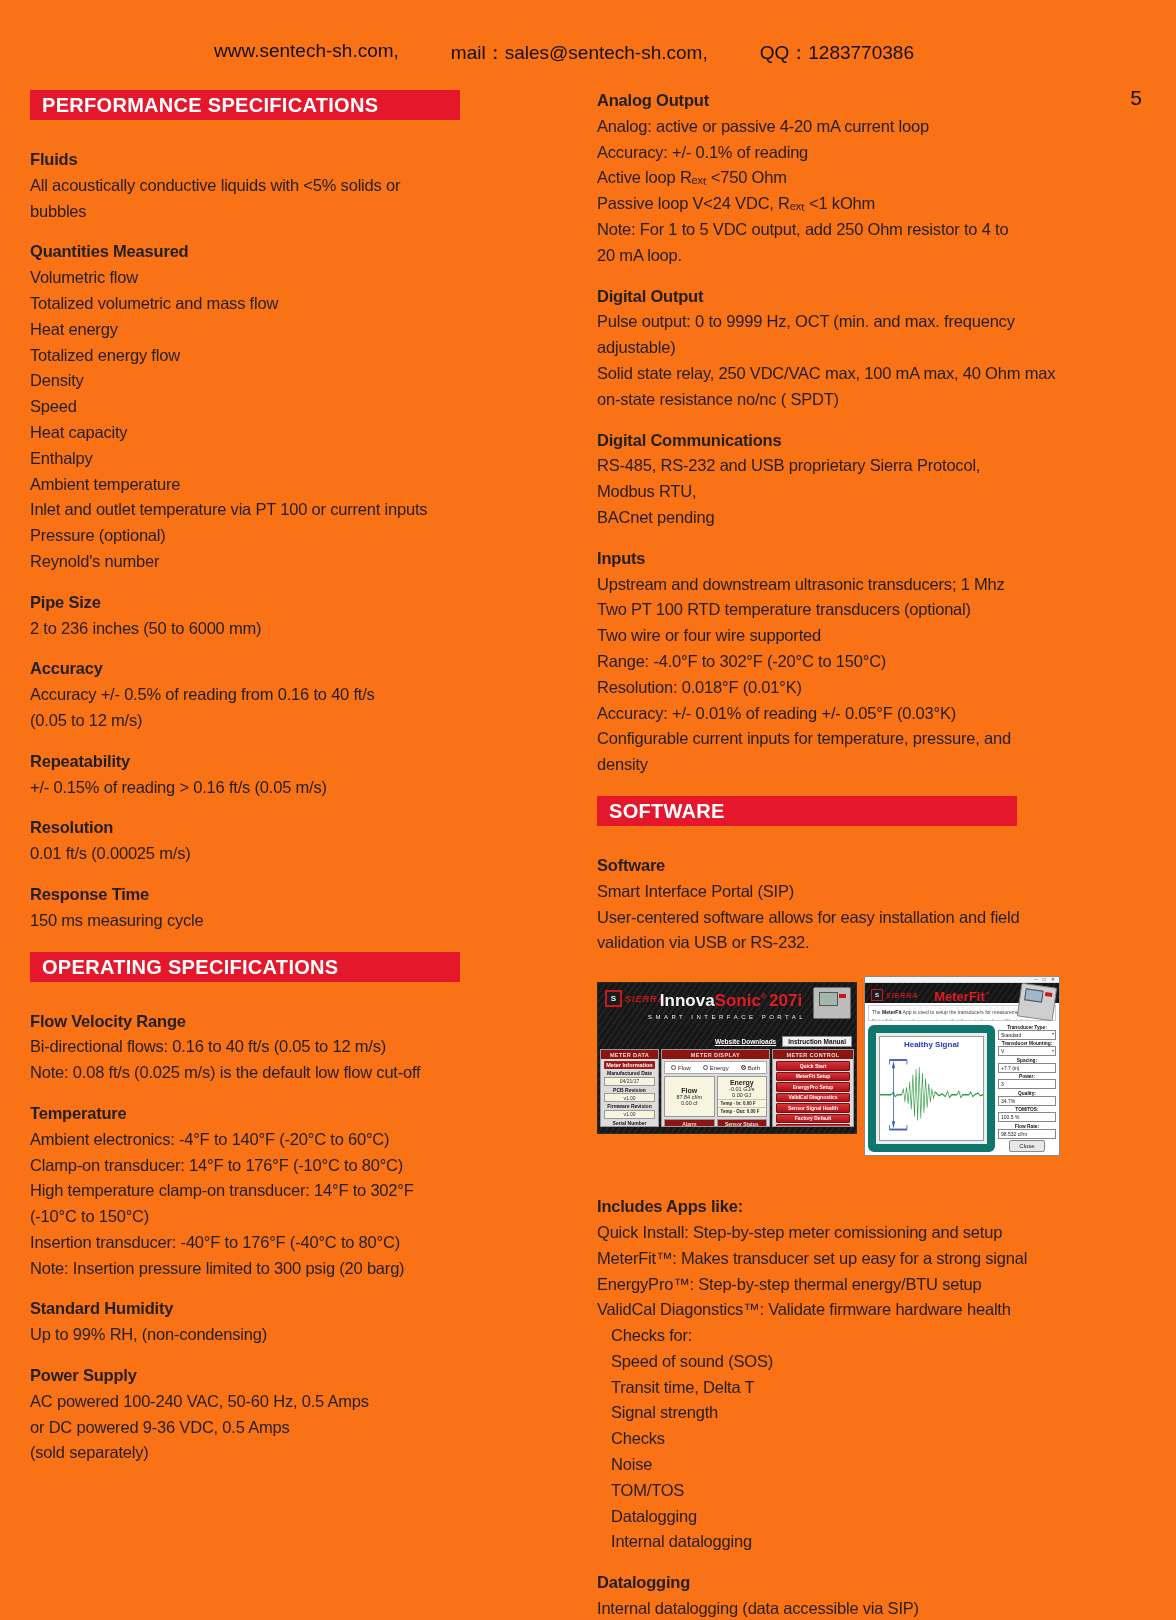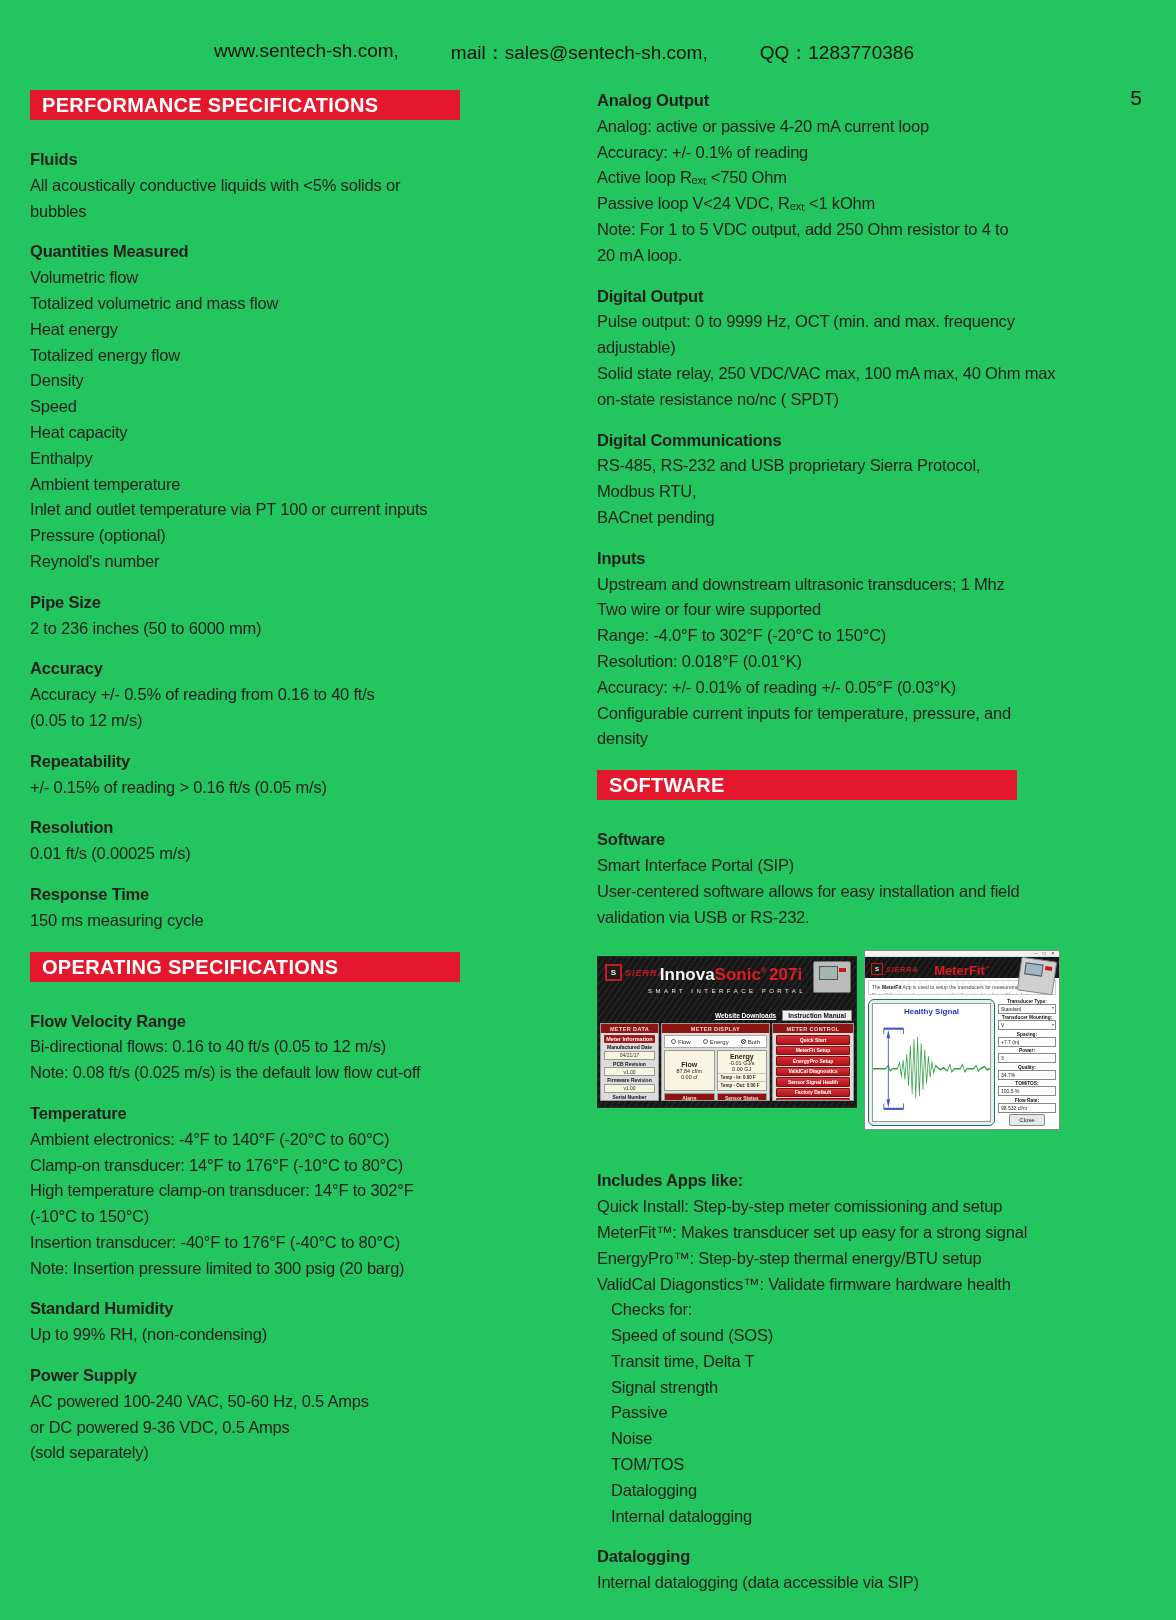--- a/index.html
+++ b/index.html
@@ -1,16 +1,16 @@
 <!DOCTYPE html>
 <html><head>
 <meta charset="utf-8">
 <style>
   html,body{margin:0;padding:0;background:#888;}
-  .page{position:relative;width:1176px;height:1620px;background:#22c55e;overflow:hidden;
+  .page{position:relative;width:1176px;height:1620px;background:#f97316;overflow:hidden;
         font-family:"Liberation Sans",sans-serif;color:#231f20;}
   
   .page-header{position:absolute;top:40px;left:0;width:100%;display:flex;justify-content:center;
         gap:52px;font-size:19px;color:#101010;transform:translateX(-24px);}
   .page-number{position:absolute;top:86px;right:34px;font-size:21px;color:#111;}
   
   .col-left{position:absolute;left:30px;top:90px;width:430px;}
   .col-right{position:absolute;left:597px;top:88px;width:420px;}
   .blk{font-size:16.5px;line-height:25.8px;letter-spacing:-0.2px;white-space:nowrap;}
   .blk-heading{font-weight:bold;margin-top:15px;}
@@ -73,21 +73,21 @@
   .sierra-logo.small .logo-word{font-size:7px;}
   .mf-title{position:absolute;left:0;right:0;top:6px;text-align:center;font-size:13px;font-weight:bold;color:#e01b24;}
   .mf-title sup{font-size:5px;}
   .mf-sub{position:absolute;left:0;right:0;top:23px;text-align:center;color:#eceaea;font-size:5px;letter-spacing:2.5px;}
   .mf-device{position:absolute;right:4px;top:2px;width:34px;height:32px;background:#cfcfcf;border:1px solid #848484;transform:rotate(8deg);}
   .mf-device .device-screen{left:4px;top:4px;width:16px;height:10px;background:#9fb7c8;}
   .mf-device .device-dot{right:3px;top:5px;}
   .mf-note{margin:2px 3px;padding:2px 3px;border:1px solid #ccc;font-size:5px;color:#444;line-height:1.7;white-space:nowrap;overflow:hidden;}
   .mf-note b{color:#111;}
   .mf-body{flex:1;display:flex;gap:3px;padding:2px 3px 3px;}
-  .mf-plot-frame{flex:1;border:1px solid #0f766e;border-radius:6px;background:#ececec;padding:3px;display:flex;}
+  .mf-plot-frame{flex:1;border:8px solid #0f766e;border-radius:6px;background:#ececec;padding:3px;display:flex;}
   .mf-plot{flex:1;background:#fff;border:1px solid #999;display:flex;flex-direction:column;}
   .mf-plot-title{text-align:center;color:#2438c8;font-weight:bold;font-size:8px;margin:3px 0 0;}
   .mf-plot svg{flex:1;width:100%;}
   .mf-side{width:58px;display:flex;flex-direction:column;}
   .mf-field{margin-bottom:1.5px;text-align:center;}
   .mf-lab{font-weight:bold;font-size:4.8px;color:#111;}
   .mf-val{background:#fff;border:1px solid #888;padding:1px 2px;text-align:left;font-size:5px;position:relative;color:#222;}
   .mf-field.select .mf-val::after{content:"▾";position:absolute;right:1px;top:0.5px;font-size:4px;color:#555;}
   .mf-close{margin-top:auto;align-self:center;background:#e8e8e8;border:1px solid #888;padding:2px 9px;font-size:6px;border-radius:2px;color:#222;}
 </style>
@@ -164,20 +164,21 @@
         <div class="blk blk-line">Pulse output: 0 to 9999 Hz, OCT (min. and max. frequency</div>
         <div class="blk blk-line">adjustable)</div>
         <div class="blk blk-line">Solid state relay, 250 VDC/VAC max, 100 mA max, 40 Ohm max</div>
         <div class="blk blk-line">on-state resistance no/nc ( SPDT)</div>
         <div class="blk blk-heading">Digital Communications</div>
         <div class="blk blk-line">RS-485, RS-232 and USB proprietary Sierra Protocol,</div>
         <div class="blk blk-line">Modbus RTU,</div>
         <div class="blk blk-line">BACnet pending</div>
         <div class="blk blk-heading">Inputs</div>
         <div class="blk blk-line">Upstream and downstream ultrasonic transducers; 1 Mhz</div>
+        <div class="blk blk-line">Two PT 100 RTD temperature transducers (optional)</div>
         <div class="blk blk-line">Two wire or four wire supported</div>
         <div class="blk blk-line">Range: -4.0°F to 302°F (-20°C to 150°C)</div>
         <div class="blk blk-line">Resolution: 0.018°F (0.01°K)</div>
         <div class="blk blk-line">Accuracy: +/- 0.01% of reading +/- 0.05°F (0.03°K)</div>
         <div class="blk blk-line">Configurable current inputs for temperature, pressure, and</div>
         <div class="blk blk-line">density</div>
         <div class="blk blk-banner">SOFTWARE</div>
         <div class="blk blk-heading">Software</div>
         <div class="blk blk-line">Smart Interface Portal (SIP)</div>
         <div class="blk blk-line">User-centered software allows for easy installation and field</div>
@@ -375,21 +376,21 @@
     <div class="col-list">
       <div class="blk blk-heading">Includes Apps like:</div>
         <div class="blk blk-line">Quick Install: Step-by-step meter comissioning and setup</div>
         <div class="blk blk-line">MeterFit™: Makes transducer set up easy for a strong signal</div>
         <div class="blk blk-line">EnergyPro™: Step-by-step thermal energy/BTU setup</div>
         <div class="blk blk-line">ValidCal Diagonstics™: Validate firmware hardware health</div>
         <div class="blk blk-line indent">Checks for:</div>
         <div class="blk blk-line indent">Speed of sound (SOS)</div>
         <div class="blk blk-line indent">Transit time, Delta T</div>
         <div class="blk blk-line indent">Signal strength</div>
-        <div class="blk blk-line indent">Passive</div>
+        <div class="blk blk-line indent">Checks</div>
         <div class="blk blk-line indent">Noise</div>
         <div class="blk blk-line indent">TOM/TOS</div>
         <div class="blk blk-line indent">Datalogging</div>
         <div class="blk blk-line indent">Internal datalogging</div>
         <div class="blk blk-heading">Datalogging</div>
         <div class="blk blk-line">Internal datalogging (data accessible via SIP)</div>
     </div>
   </div>
 
 </div>

